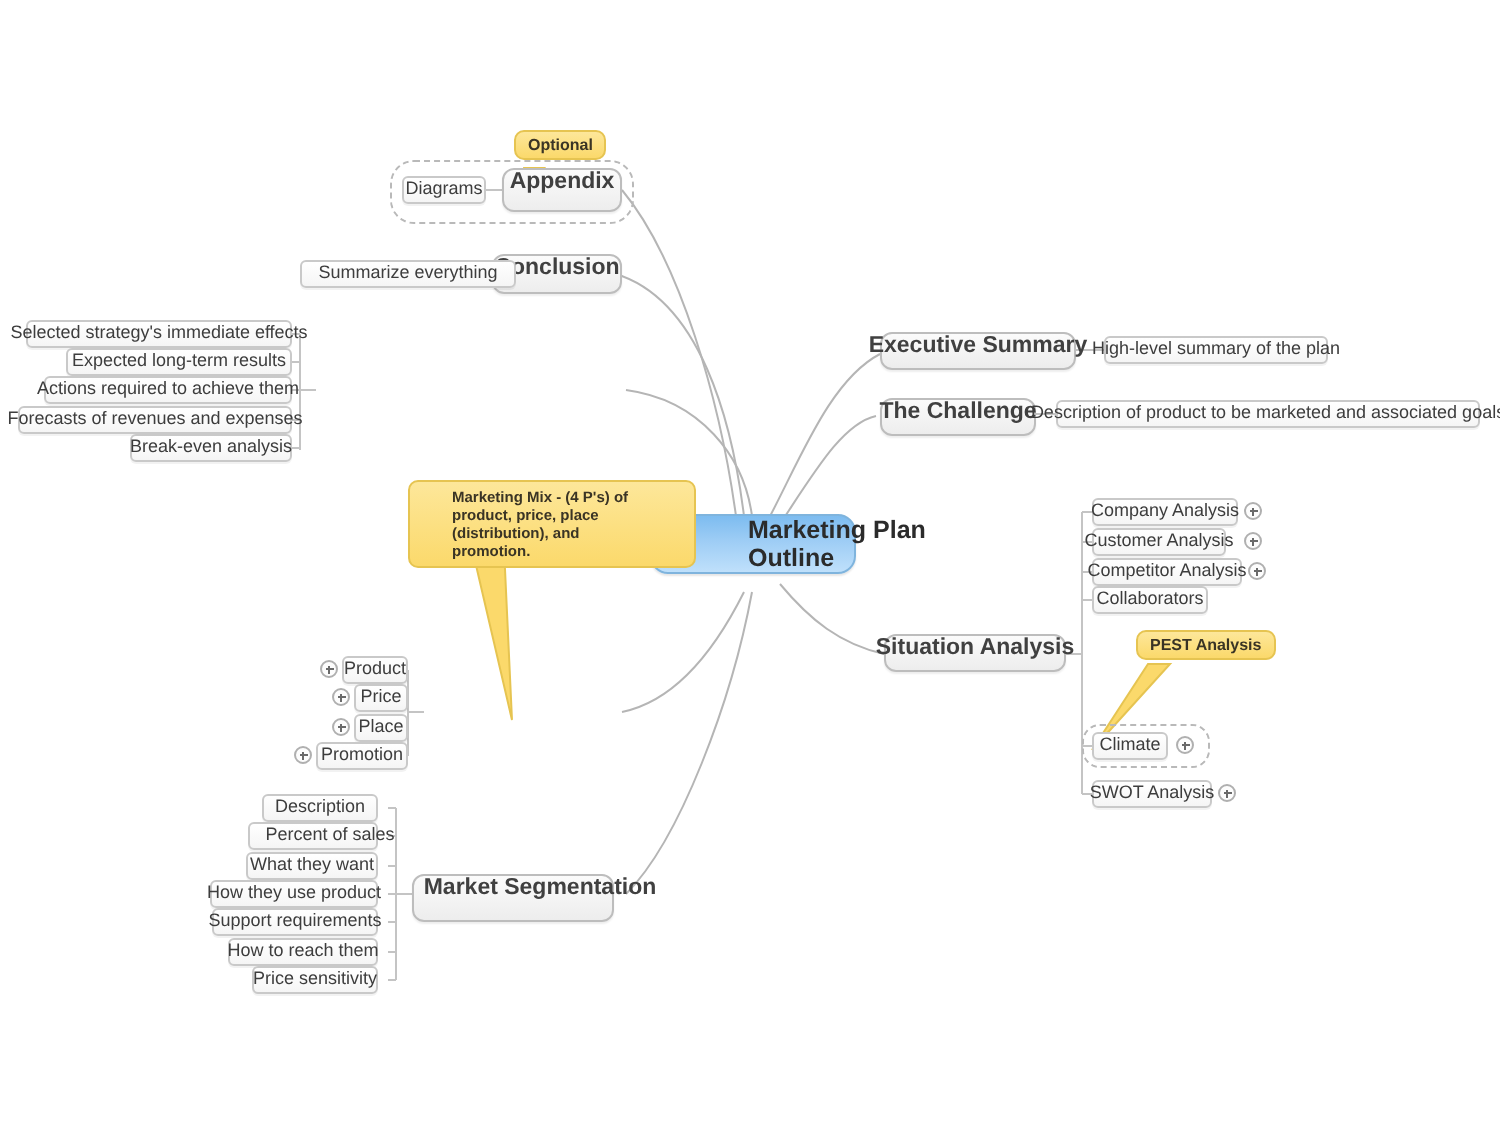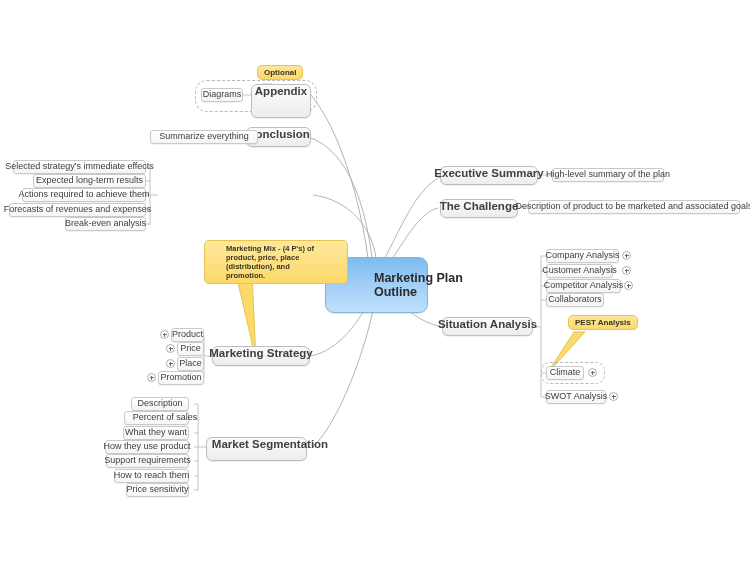--- a/index.html
+++ b/index.html
@@ -167,26 +167,26 @@
     <g>
       <polygon points="262,84 272,84 259,100" fill="#fbd96b" stroke="#e6c451" stroke-width="1"></polygon>
       <polygon points="236,274 252,274 256,360" fill="#fbd96b" stroke="#e6c451" stroke-width="1"></polygon>
       <polygon points="574,332 585,332 546,375" fill="#fbd96b" stroke="#e6c451" stroke-width="1"></polygon>
     </g>
   </svg>
 
   <div class="boundary" style="left:195px;top:80px;width:122px;height:32px;"></div>
   <div class="boundary" style="left:541px;top:362px;width:64px;height:22px;border-radius:9px;"></div>
 
-  <div class="node root" style="left:325px;top:257px;width:103px;height:56px;padding-left:48px;">
+  <div class="node root" style="left:325px;top:257px;width:103px;height:30px;padding-left:48px;">
     <span>Marketing Plan</span>
     <span>Outline</span>
   </div>
 
-  <div class="node main" style="left:251px;top:84px;width:60px;height:34px;">
+  <div class="node main" style="left:251px;top:84px;width:60px;height:22px;">
     <span>Appendix</span>
   </div>
   <div class="node leaf" style="left:201px;top:88px;width:42px;">
     <span>Diagrams</span>
   </div>
   <div class="callout small" style="position:absolute;left:257px;top:65px;">
     <span>Optional</span>
   </div>
 
   <div class="node main" style="left:246px;top:127px;width:65px;height:20px;">
@@ -205,23 +205,20 @@
   <div class="node leaf" style="left:9px;top:203px;width:137px;">
     <span>Forecasts of revenues and expenses</span>
   </div>
   <div class="node leaf" style="left:22px;top:188px;width:124px;">
     <span>Actions required to achieve them</span>
   </div>
   <div class="node leaf" style="left:65px;top:217px;width:81px;">
     <span>Break-even analysis</span>
   </div>
 
-  <div class="node main" style="left:212px;top:346px;width:98px;height:20px;">
-    <span>Marketing Strategy</span>
-  </div>
   <div class="callout" style="position:absolute;left:204px;top:240px;width:100px;">
     <span>Marketing Mix - (4 P's) of product, price, place (distribution), and promotion.</span>
   </div>
 
   <div class="node leaf" style="left:171px;top:328px;width:33px;">
     <span>Product</span>
   </div>
   <div class="plus" style="left:160px;top:330px;"></div>
 
   <div class="node leaf" style="left:177px;top:342px;width:27px;">

